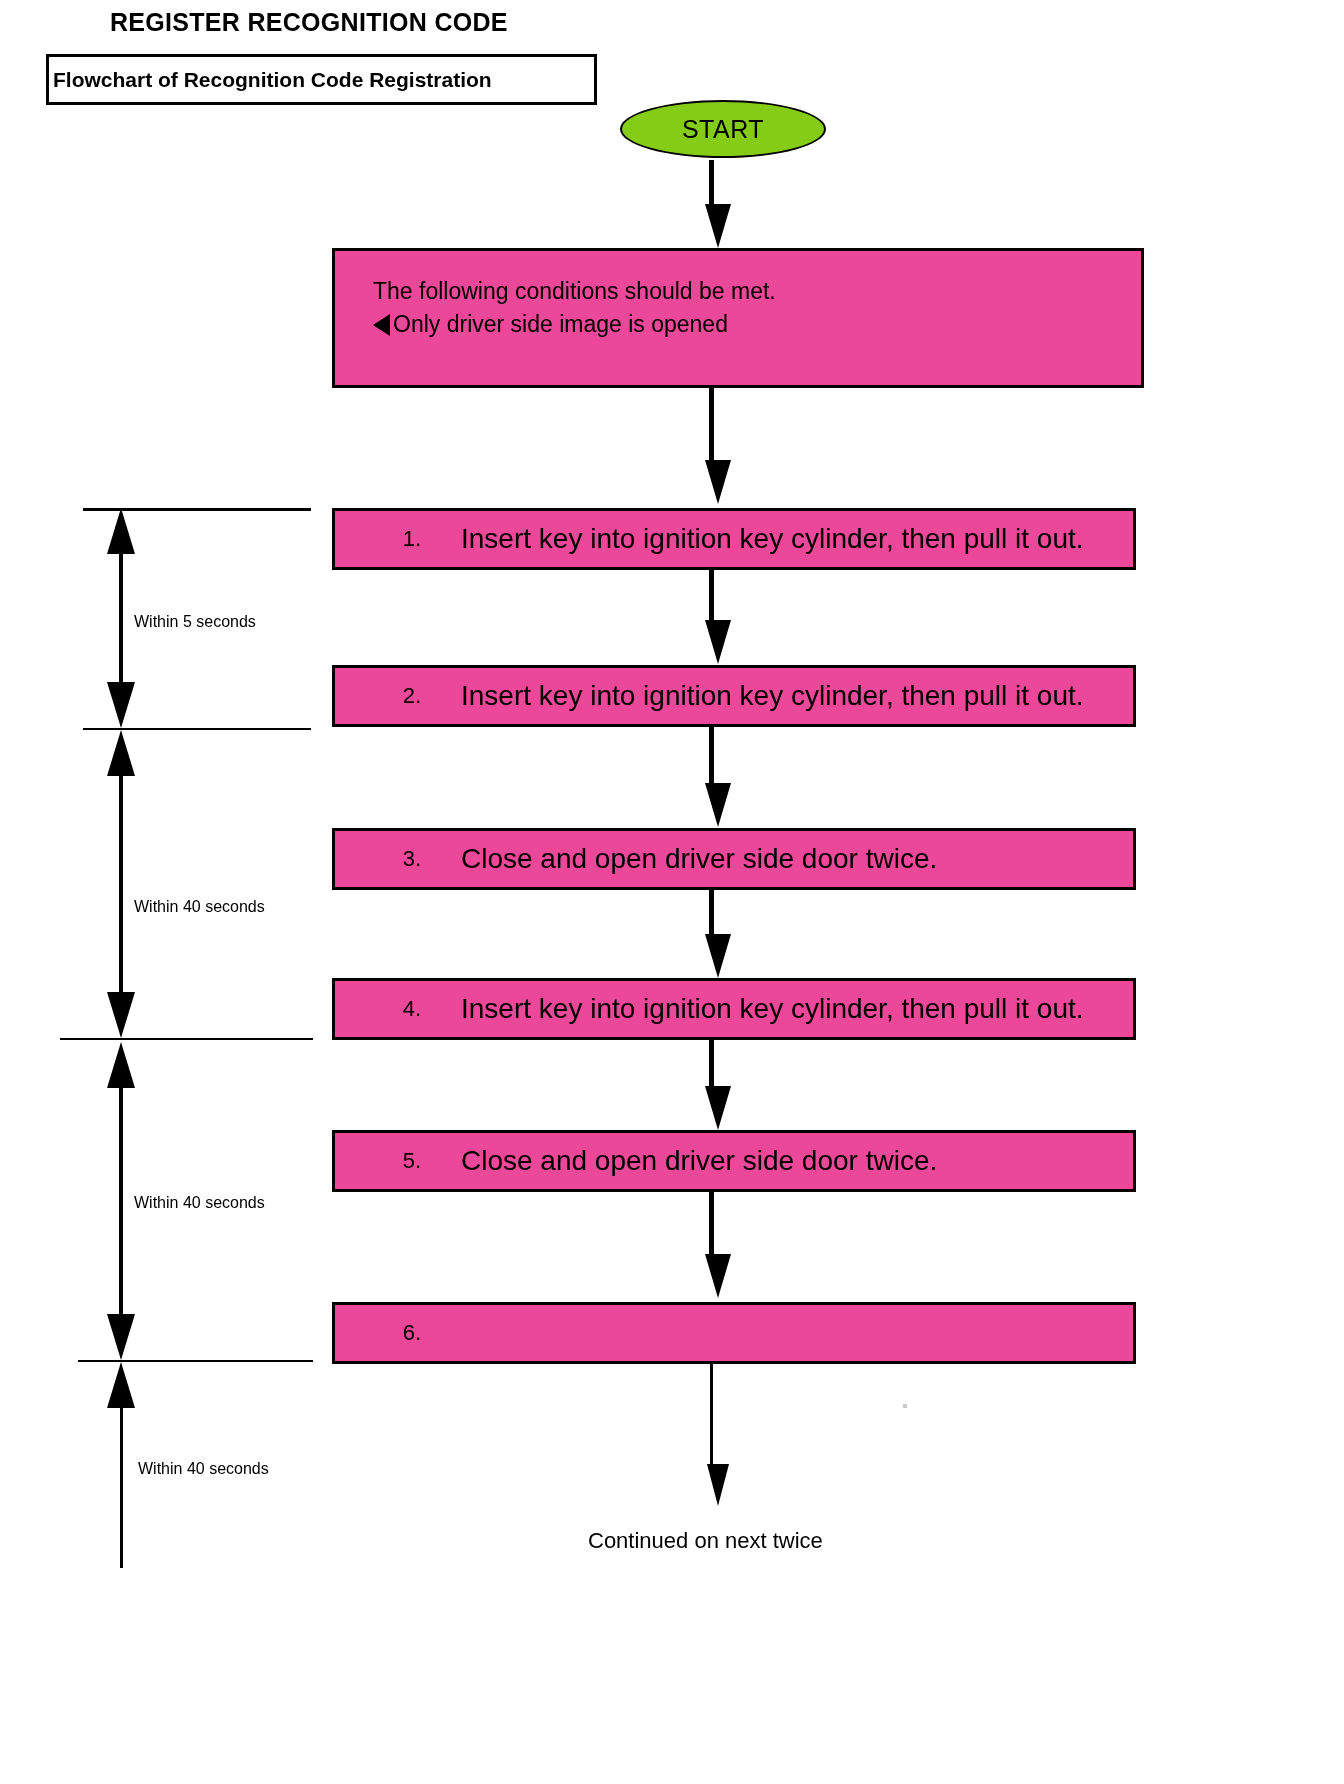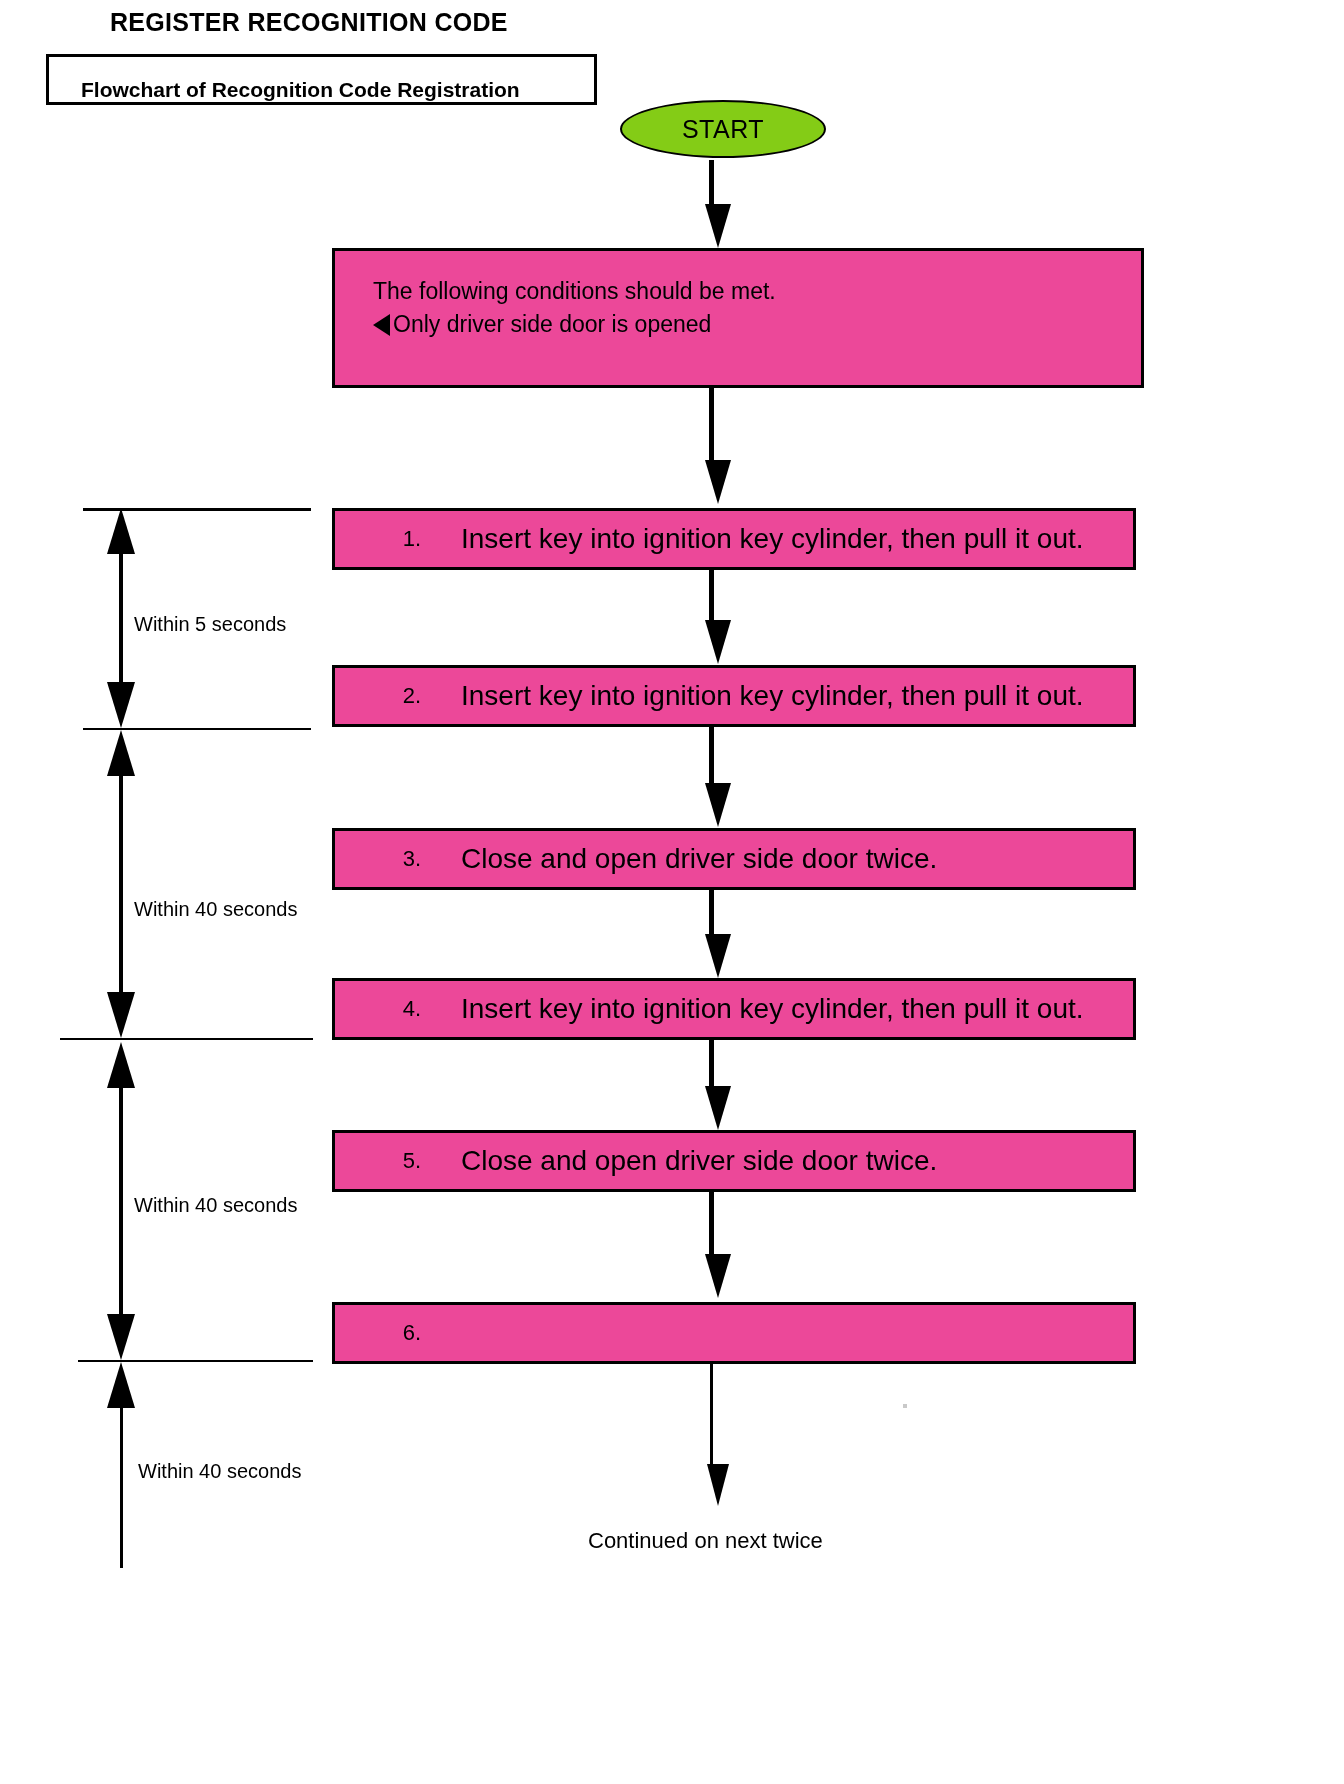--- a/index.html
+++ b/index.html
@@ -31,22 +31,22 @@
   }
   .subtitle-box {
     position: absolute;
     left: 46px;
     top: 54px;
     width: 551px;
     height: 51px;
     border: 3px solid #000;
     box-sizing: border-box;
     display: flex;
-    align-items: flex-end;
-    padding-left: 32px;
+    align-items: center;
+    padding-left: 4px;
   }
   .subtitle-box span {
     font-size: 21px;
     font-weight: bold;
     white-space: nowrap;
   }
 
   
   .start-oval {
     position: absolute;
@@ -169,21 +169,21 @@
     position: absolute;
     left: 107px;
     width: 0;
     height: 0;
     border-left: 14px solid transparent;
     border-right: 14px solid transparent;
     border-top: 46px solid #000;
   }
   .timing-label {
     position: absolute;
-    font-size: 20px;
+    font-size: 16px;
     white-space: nowrap;
   }
 
   
   .continued-label {
     position: absolute;
     font-size: 22px;
     white-space: nowrap;
   }
   .break-squiggle {
@@ -219,21 +219,21 @@
 
   <div class="flow-arrow" style="top:160px; height:88px;">
     <div class="stem" style="height:48px;"></div>
     <div class="head" style="top:44px;"></div>
   </div>
 
   <div class="flow-box cond-box">
     <div class="cond-line">The following conditions should be met.</div>
     <div class="cond-line">
       <span class="bullet-tri"></span>
-      <span>Only driver side door is opened</span>
+      <span>Only driver side image is opened</span>
     </div>
   </div>
 
   <div class="flow-arrow" style="top:388px; height:120px;">
     <div class="stem" style="height:76px;"></div>
     <div class="head" style="top:72px;"></div>
   </div>
 
   <div class="flow-box step-box" style="left:332px; top:508px; width:804px;">
     <div class="step-num">1.</div>

